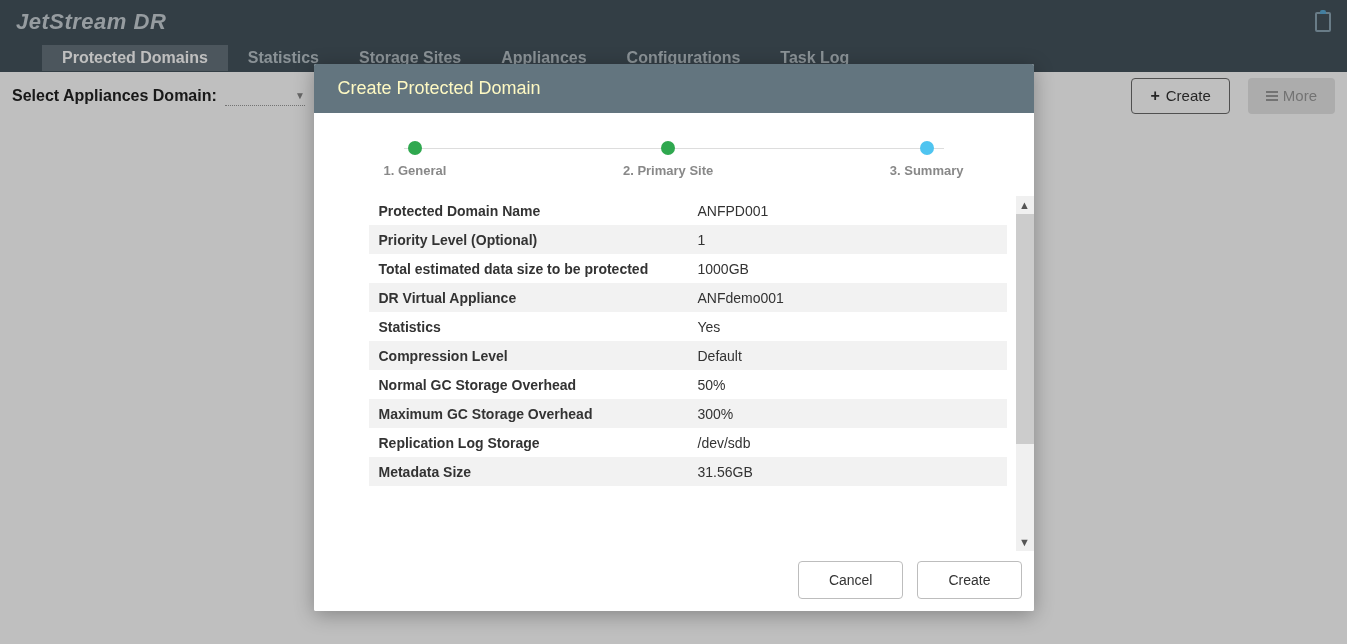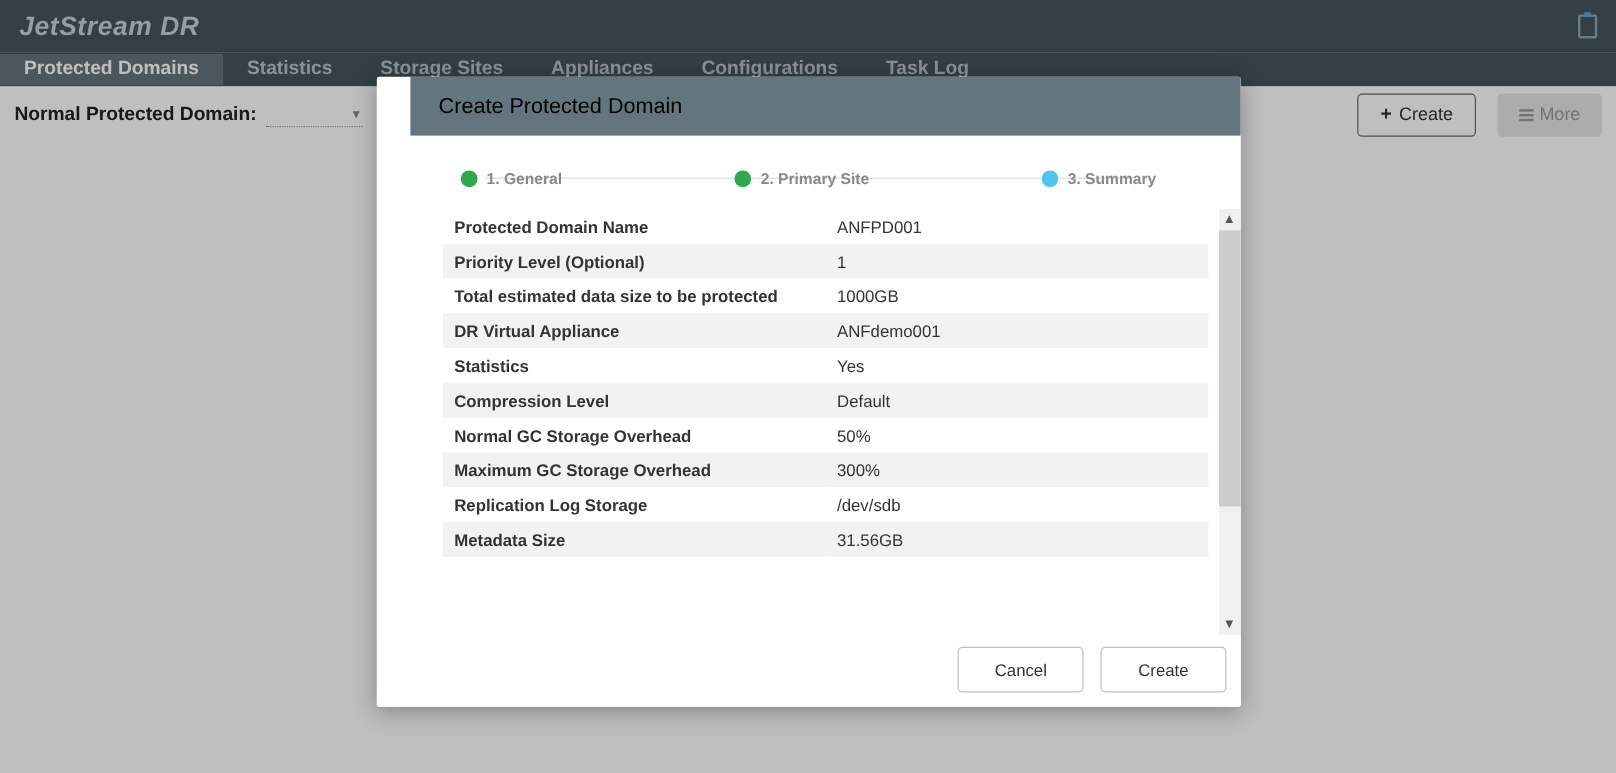--- a/index.html
+++ b/index.html
@@ -53,20 +53,21 @@
     .nav-item {
       color: #b9c3c9;
       padding: 4px 20px;
       font-weight: bold;
       cursor: pointer;
       white-space: nowrap;
     }
     .nav-item.active {
       background: #66737c;
       color: #fff;
+      margin-left: 42px;
     }
     .subbar {
       background: #fff;
       height: 48px;
       display: flex;
       align-items: center;
       padding: 0 12px;
       justify-content: space-between;
       border-bottom: 1px solid transparent;
     }
@@ -127,34 +128,34 @@
     }
     .modal {
       width: 720px;
       background: #fff;
       box-shadow: 0 4px 20px rgba(0,0,0,0.3);
       border-radius: 2px;
       overflow: hidden;
     }
     .modal-header {
       background: #63757f;
-      color: #000000;
+      color: #fef9c3;
       padding: 14px 24px;
       font-size: 18px;
       font-weight: 500;
-      margin-left: 28px;
     }
     .stepper {
       display: flex;
       justify-content: space-between;
       padding: 28px 70px 18px;
       position: relative;
     }
     .step {
       display: flex;
+      flex-direction: column;
       align-items: center;
       gap: 8px;
       font-size: 13px;
       font-weight: bold;
       color: #888;
       z-index: 2;
     }
     .step-dot {
       width: 14px;
       height: 14px;
@@ -256,21 +257,21 @@
   <div class="nav-item active">Protected Domains</div>
   <div class="nav-item">Statistics</div>
   <div class="nav-item">Storage Sites</div>
   <div class="nav-item">Appliances</div>
   <div class="nav-item">Configurations</div>
   <div class="nav-item">Task Log</div>
 </div>
 
 <div class="subbar">
   <div class="select-domain">
-    <span>Normal Protected Domain:</span>
+    <span>Select Appliances Domain:</span>
     <span class="select-domain-drop">
         <span class="chevron">▼</span>
       </span>
   </div>
   <div class="right-buttons">
     <button class="btn-create-top">
       <span class="plus">+</span>
       <span>Create</span>
     </button>
     <button class="btn-more">

